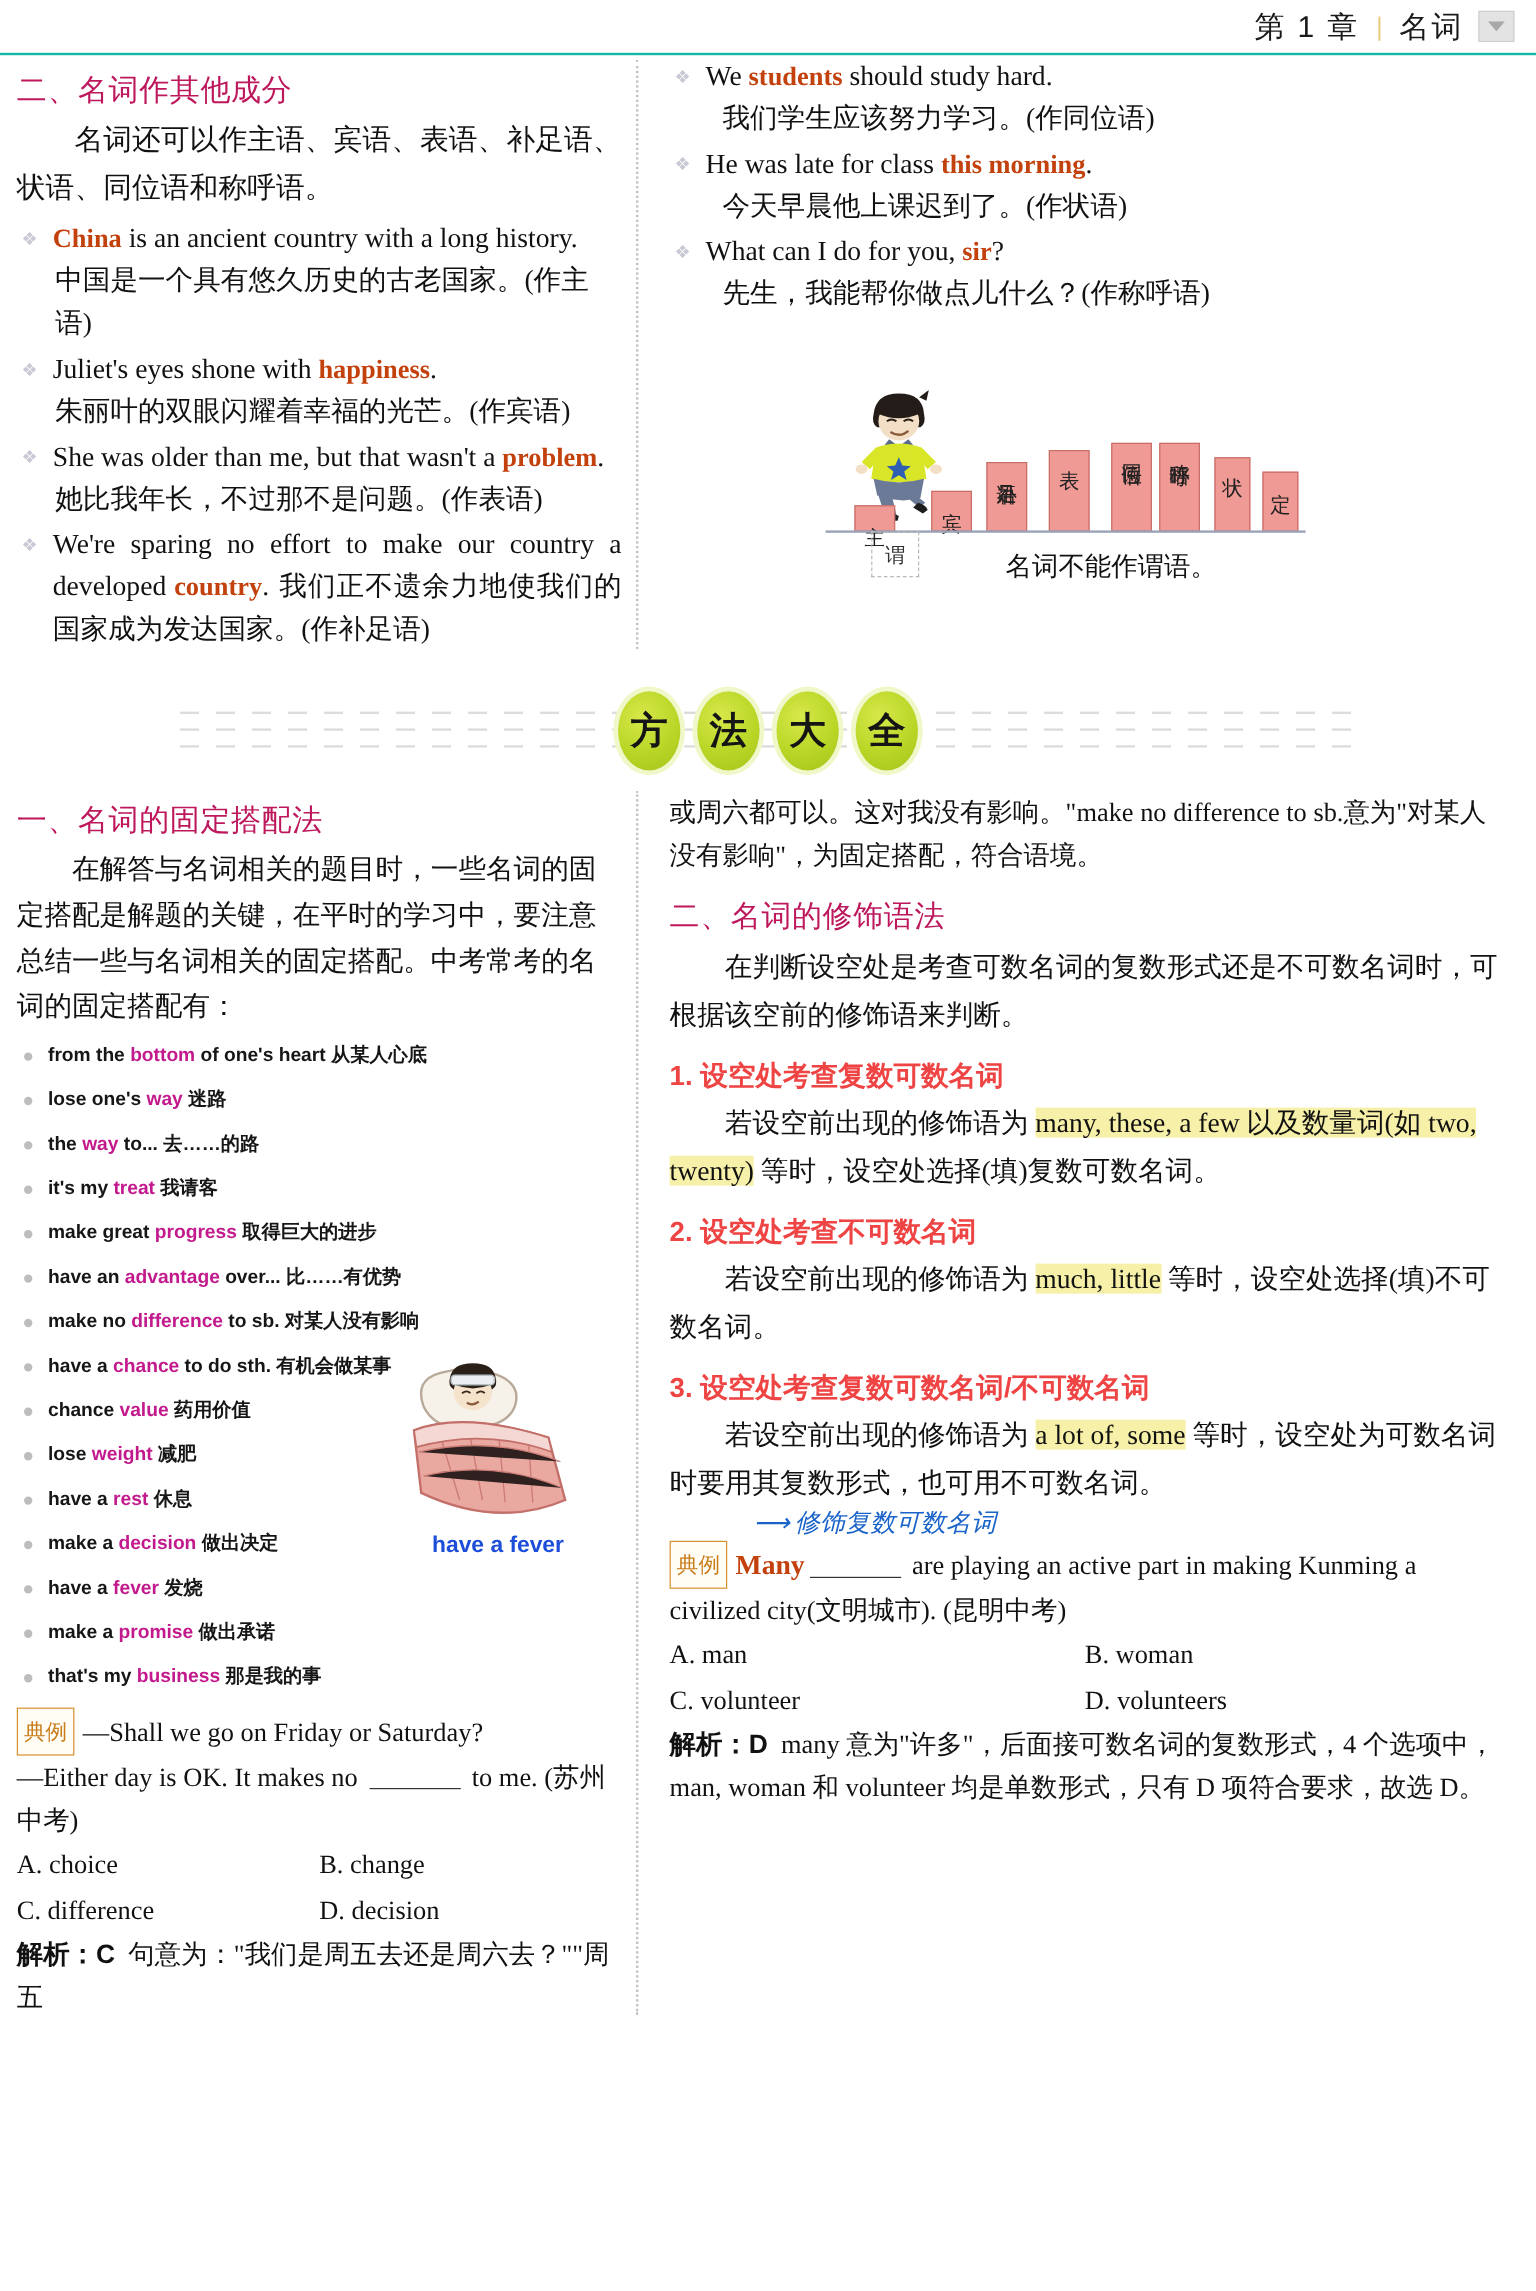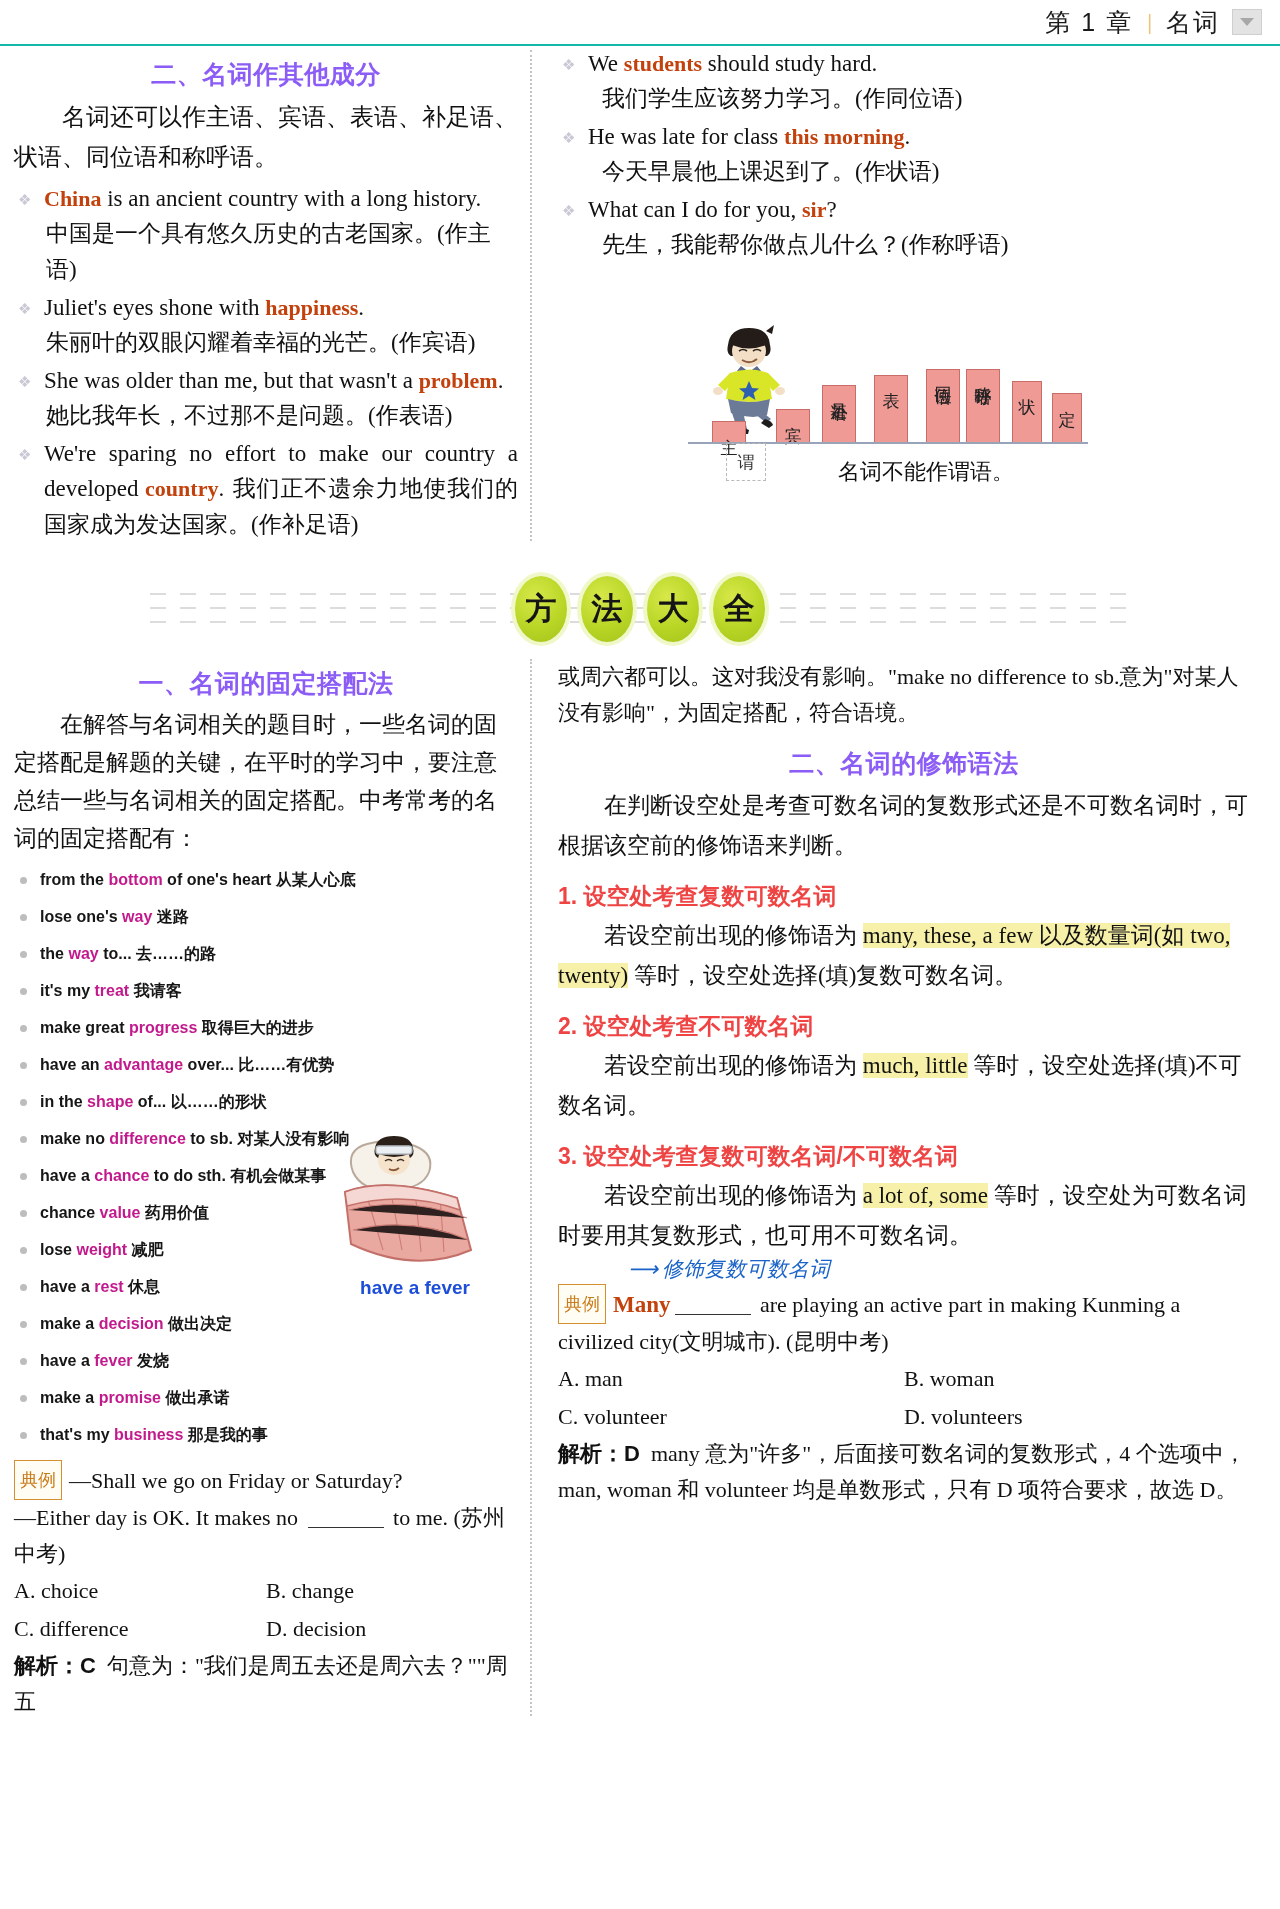--- a/index.html
+++ b/index.html
@@ -62,27 +62,26 @@
   }
   .col-left{ width:530px; padding:0 12px 0 14px; }
   .col-right{ width:740px; padding:0 22px 0 26px; }
   .vdivider{
     border-left:2px dotted #c4c4c4;
     margin:4px 0 4px 0;
   }
 
   
   .sec-head{
-    color:#8b5cf6;
-    font-family:"Liberation Sans", sans-serif;
-    font-weight:bold;
+    color:#be185d;
+    font-family:"Liberation Sans", sans-serif;
+    font-weight:normal;
     font-size:25px;
     letter-spacing:0.5px;
     margin:12px 0 6px 0;
-    text-align:center;
   }
   .para{
     font-size:24px;
     line-height:40px;
     text-indent:2em;
     margin:0 0 4px 0;
     font-family:"Liberation Serif", serif;
   }
 
   
@@ -454,21 +453,20 @@
     <div class="para" style="font-size:23px;line-height:38px;">在解答与名词相关的题目时，一些名词的固定搭配是解题的关键，在平时的学习中，要注意总结一些与名词相关的固定搭配。中考常考的名词的固定搭配有：</div>
 
     <ul class="collo-list" id="collo-list">
 
     <li class="collo-item"><span class="dot"></span><span>from the </span><span class="mg">bottom</span><span> of one's heart </span><span class="cn">从某人心底</span></li>
         <li class="collo-item"><span class="dot"></span><span>lose one's </span><span class="mg">way</span><span> </span><span class="cn">迷路</span></li>
         <li class="collo-item"><span class="dot"></span><span>the </span><span class="mg">way</span><span> to... </span><span class="cn">去……的路</span></li>
         <li class="collo-item"><span class="dot"></span><span>it's my </span><span class="mg">treat</span><span> </span><span class="cn">我请客</span></li>
         <li class="collo-item"><span class="dot"></span><span>make great </span><span class="mg">progress</span><span> </span><span class="cn">取得巨大的进步</span></li>
         <li class="collo-item"><span class="dot"></span><span>have an </span><span class="mg">advantage</span><span> over... </span><span class="cn">比……有优势</span></li>
-        <li class="collo-item"><span class="dot"></span><span>in the </span><span class="mg">shape</span><span> of... </span><span class="cn">以……的形状</span></li>
         <li class="collo-item"><span class="dot"></span><span>make no </span><span class="mg">difference</span><span> to sb. </span><span class="cn">对某人没有影响</span></li>
         <li class="collo-item"><span class="dot"></span><span>have a </span><span class="mg">chance</span><span> to do sth. </span><span class="cn">有机会做某事</span></li>
         <li class="collo-item"><span class="dot"></span><span>chance </span><span class="mg">value</span><span> </span><span class="cn">药用价值</span></li>
         <li class="collo-item"><span class="dot"></span><span>lose </span><span class="mg">weight</span><span> </span><span class="cn">减肥</span></li>
         <li class="collo-item"><span class="dot"></span><span>have a </span><span class="mg">rest</span><span> </span><span class="cn">休息</span></li>
         <li class="collo-item"><span class="dot"></span><span>make a </span><span class="mg">decision</span><span> </span><span class="cn">做出决定</span></li>
         <li class="collo-item"><span class="dot"></span><span>have a </span><span class="mg">fever</span><span> </span><span class="cn">发烧</span></li>
         <li class="collo-item"><span class="dot"></span><span>make a </span><span class="mg">promise</span><span> </span><span class="cn">做出承诺</span></li>
         <li class="collo-item"><span class="dot"></span><span>that's my </span><span class="mg">business</span><span> </span><span class="cn">那是我的事</span></li>
       </ul>

